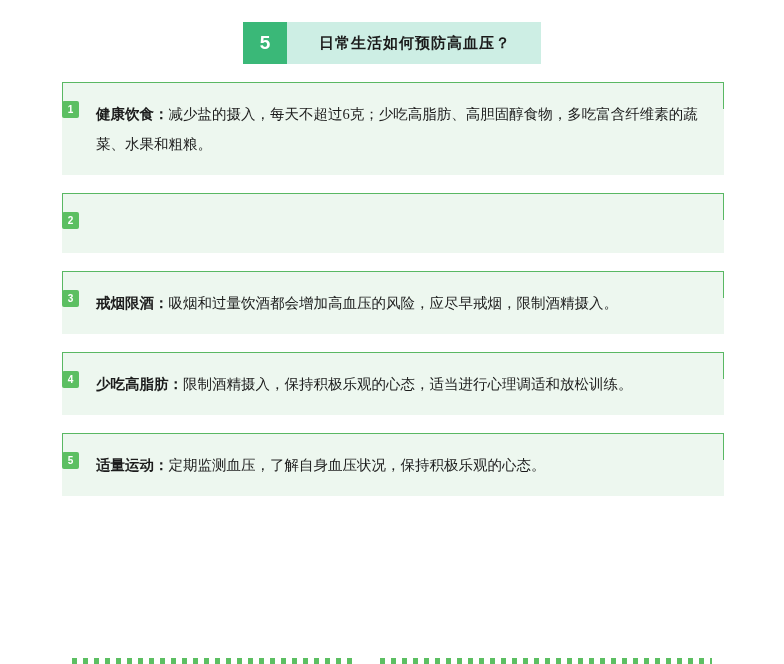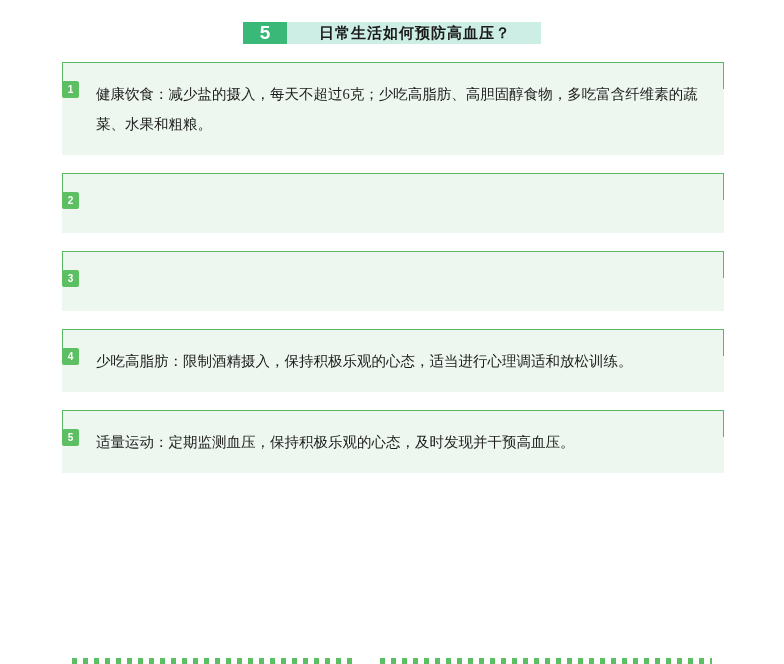--- a/index.html
+++ b/index.html
@@ -45,21 +45,21 @@
   }
   .header-title {
     background: #cdeee4;
     color: #1b1b1b;
     font-size: 15px;
     font-weight: bold;
     display: flex;
     align-items: center;
     padding: 0 30px 0 32px;
     letter-spacing: 1px;
-    height: 22px;
+    height: 42px;
     box-sizing: border-box;
   }
 
   
   .items {
     margin: 18px 60px 0 62px;
   }
   .item {
     position: relative;
     background: #edf7ef;
@@ -103,21 +103,21 @@
     justify-content: center;
     border-radius: 2px;
   }
   .item-text {
     font-size: 14.5px;
     line-height: 30px;
     color: #1c1c1c;
     font-family: "Liberation Serif", serif;
   }
   .item-text b {
-    font-weight: normal;
+    font-weight: bold;
   }
 
   
   .footer-rule {
     position: absolute;
     left: 72px;
     right: 72px;
     bottom: 22px;
     height: 6px;
     background-image: repeating-linear-gradient(
@@ -157,33 +157,36 @@
         <b>健康饮食：</b><span>减少盐的摄入，每天不超过6克；少吃高脂肪、高胆固醇食物，多吃富含纤维素的蔬菜、水果和粗粮。</span>
       </div>
     </div>
 
     <div class="item">
       <div class="item-badge">2</div>
     </div>
 
     <div class="item">
       <div class="item-badge">3</div>
+      <div class="item-text">
+        <b>戒烟限酒：</b><span>吸烟和过量饮酒都会增加高血压的风险，应尽早戒烟，限制酒精摄入。</span>
+      </div>
     </div>
 
     <div class="item">
       <div class="item-badge">4</div>
       <div class="item-text">
         <b>少吃高脂肪：</b><span>限制酒精摄入，保持积极乐观的心态，适当进行心理调适和放松训练。</span>
       </div>
     </div>
 
     <div class="item">
       <div class="item-badge">5</div>
       <div class="item-text">
-        <b>适量运动：</b><span>定期监测血压，保持积极乐观的心态，及时发现并干预高血压。</span>
+        <b>适量运动：</b><span>定期监测血压，了解自身血压状况，保持积极乐观的心态。</span>
       </div>
     </div>
 
   </div>
 
   <div class="footer-rule">
     <div class="gap"></div>
   </div>
 
 </div>

